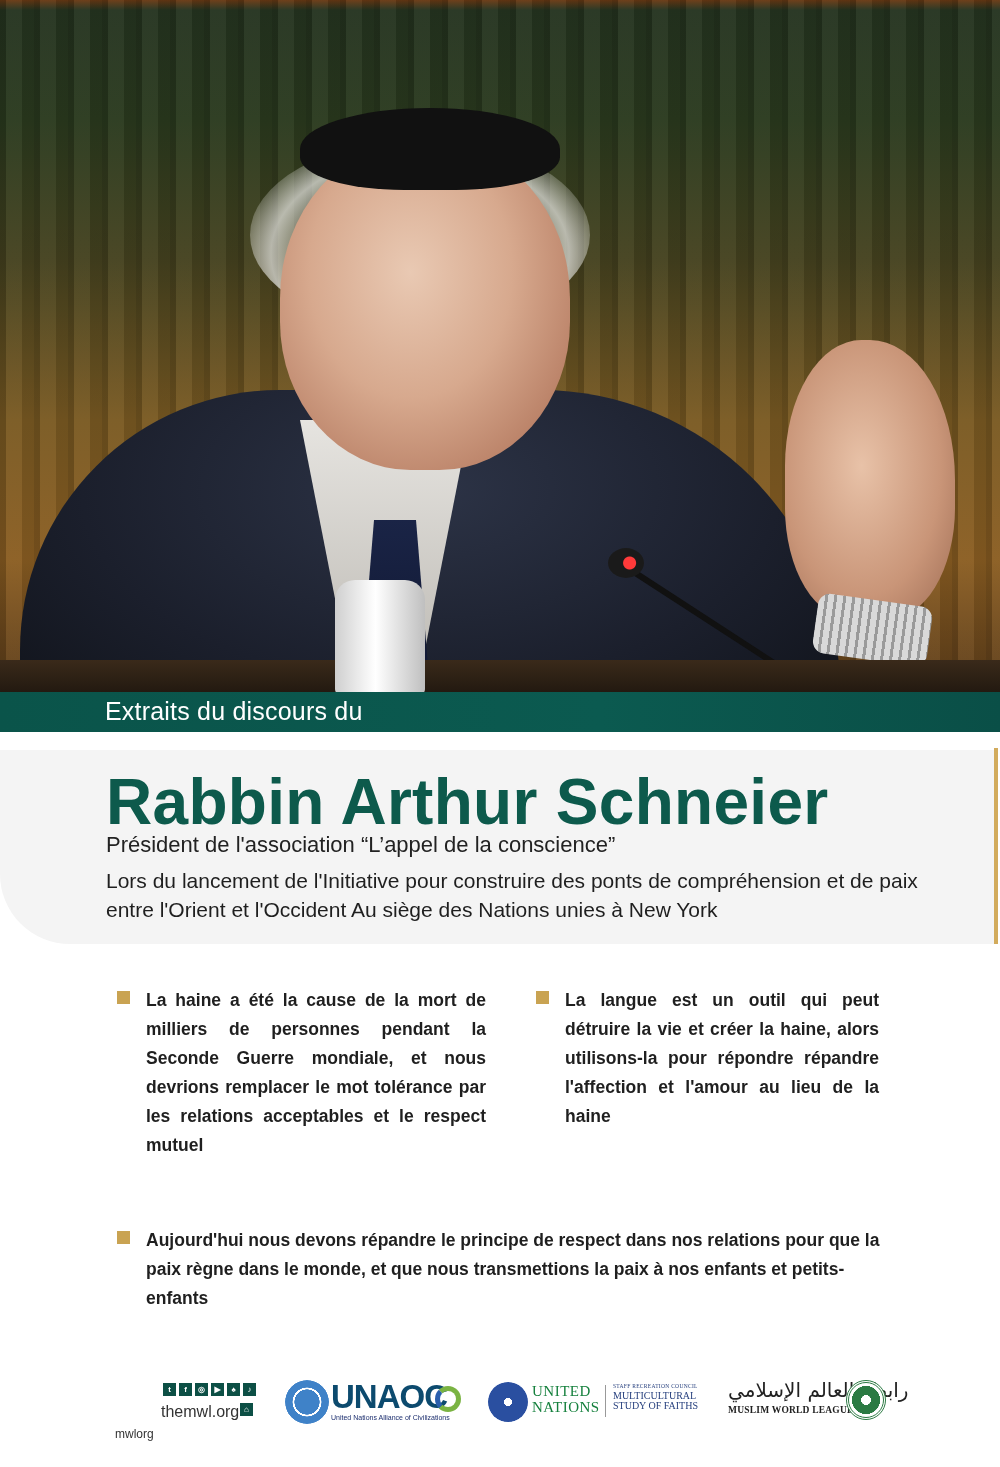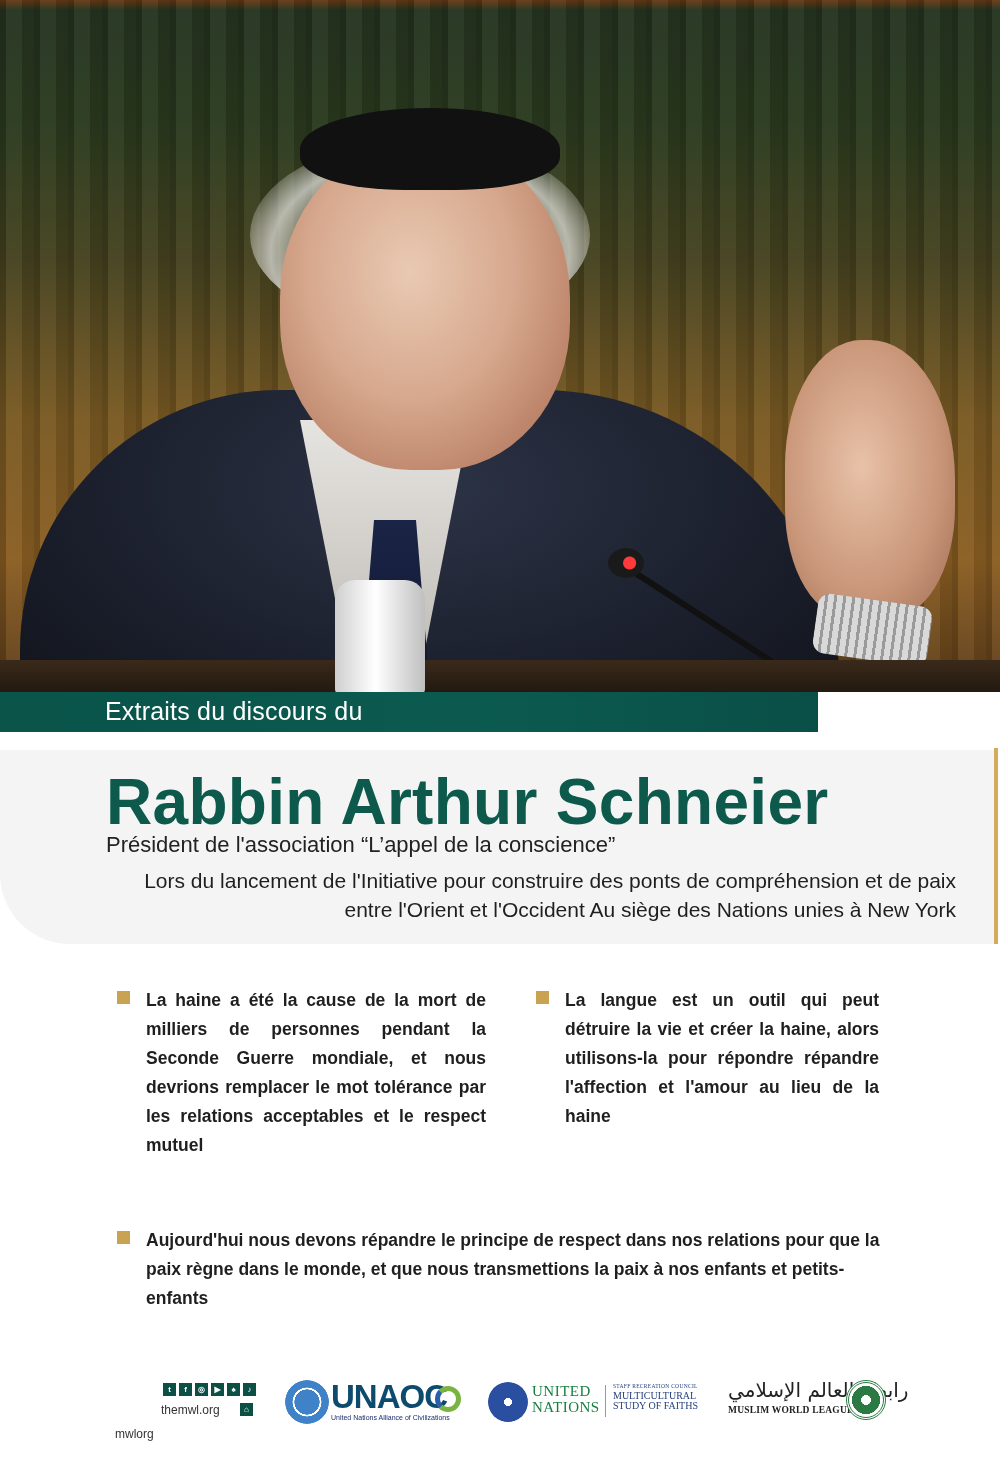--- a/index.html
+++ b/index.html
@@ -66,21 +66,21 @@
     background: linear-gradient(90deg, #cfcfcf, #ffffff 45%, #bfbfbf);
     border-radius: 20px 20px 6px 6px;
   }
   .photo .desk {
     position: absolute; left: 0; top: 660px; width: 1000px; height: 40px;
     background: linear-gradient(180deg, #3a2a1a, #1d150e);
   }
 
   
   .banner {
-    position: absolute; left: 0; top: 692px; width: 818px; height: 40px;
+    position: absolute; left: 0; top: 692px; width: 1000px; height: 40px;
     background: linear-gradient(90deg, #0a544a 0%, #0b5a50 60%, #0a4f47 100%);
   }
   .banner-text {
     position: absolute; left: 105px; top: 5px;
     color: #ffffff; font-size: 25px; font-weight: 300; letter-spacing: 0.2px;
   }
 
   
   .card {
     position: absolute; left: 0; top: 750px; width: 994px; height: 194px;
@@ -92,21 +92,21 @@
   .name {
     position: absolute; left: 106px; top: 765px;
     color: #0d5a4c; font-size: 64px; font-weight: 700; letter-spacing: 0.3px;
   }
   .title {
     position: absolute; left: 106px; top: 832px;
     color: #222; font-size: 22px;
   }
   .occasion {
     position: absolute; left: 106px; top: 866px; width: 850px;
-    color: #1f1f1f; font-size: 21px; line-height: 29px; text-align: right;
+    color: #1f1f1f; font-size: 21px; line-height: 29px;
   }
 
   
   .quote { position: absolute; color: #1f1f1f; font-size: 17.5px; line-height: 29px; font-weight: 700; }
   .quote .bullet {
     position: absolute; left: -29px; top: 5px; width: 13px; height: 13px; background: #c9a352;
   }
   .quote .text { text-align: justify; display: block; }
   .q1 { left: 146px; top: 986px; width: 340px; }
   .q2 { left: 565px; top: 986px; width: 314px; }
@@ -116,21 +116,21 @@
   
   .footer { position: absolute; left: 0; top: 1370px; width: 1000px; height: 70px; }
   .handle {
     position: absolute; left: 115px; top: 13px; font-size: 12px; color: #333; margin-top: 44px;
   }
   .socials { position: absolute; left: 163px; top: 13px; display: flex; gap: 3px; }
   .social {
     width: 13px; height: 13px; background: #0c4f45; color: #fff;
     font-size: 8px; font-weight: 700; display: flex; align-items: center; justify-content: center;
   }
-  .site { position: absolute; left: 161px; top: 33px; font-size: 12px; color: #333; }
+  .site { position: absolute; left: 161px; top: 33px; font-size: 16px; color: #333; }
   .home-icon {
     position: absolute; left: 240px; top: 33px; width: 13px; height: 13px; background: #0c4f45;
     color: #fff; font-size: 8px; display: flex; align-items: center; justify-content: center;
   }
 
   .un-emblem {
     position: absolute; left: 285px; top: 10px; width: 44px; height: 44px; border-radius: 50%;
     background: radial-gradient(circle, #3f82c8 0 40%, #ffffff 41% 46%, #3f82c8 47% 70%, #ffffff 71% 76%, #4a8fd4 77%);
   }
   .unaoc-word {

